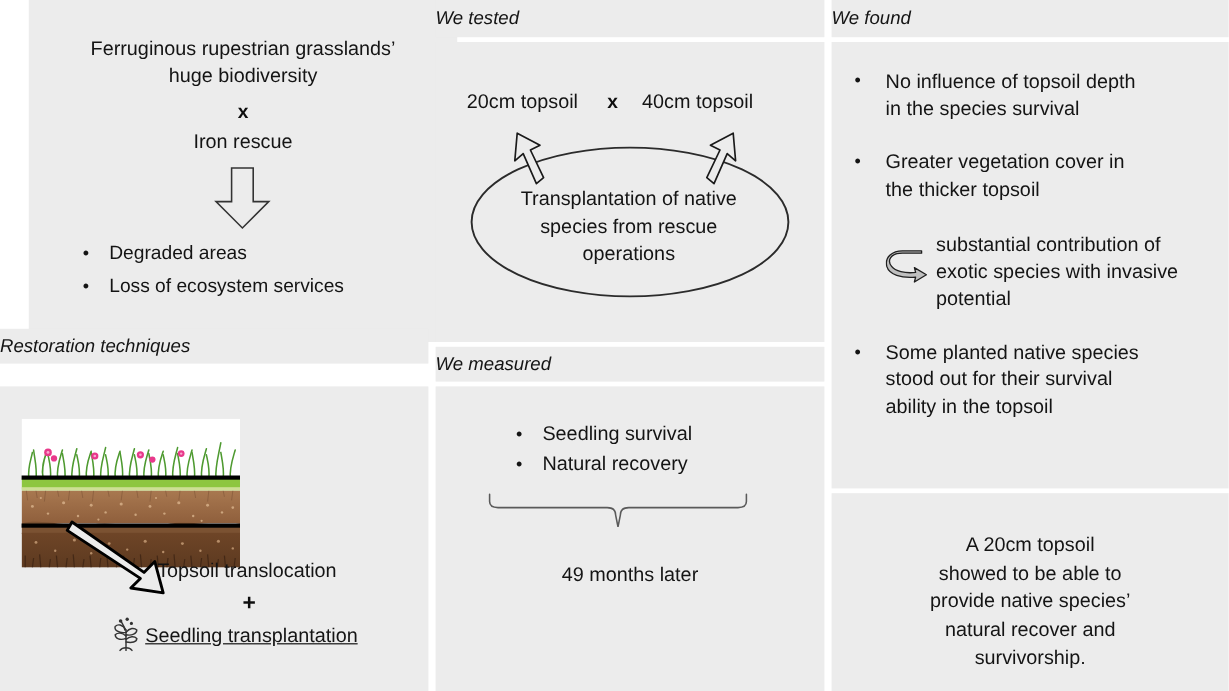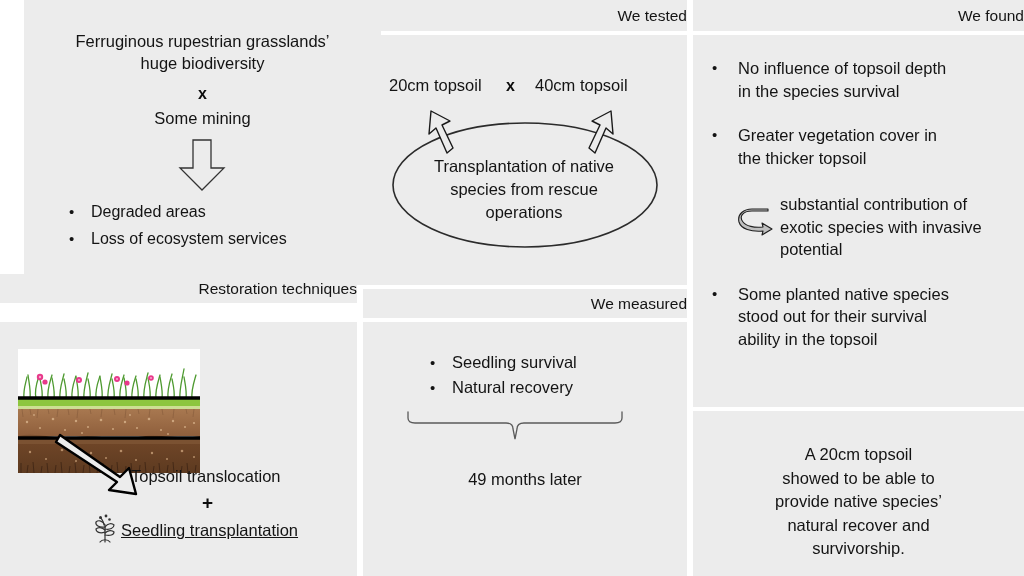--- a/index.html
+++ b/index.html
@@ -27,23 +27,24 @@
     position: absolute;
     background: #ececec;
     box-sizing: border-box;
   }
   .panel-header {
     position: absolute;
     background: #ececec;
     box-sizing: border-box;
     display: flex;
     align-items: center;
-    justify-content: flex-end;
+    justify-content: flex-start;
     font-size: 15.5px;
     color: #141414;
+    font-style: italic;
   }
   
   .col-left   { left: 0px;   width: 357px; }
   .col-mid    { left: 363px; width: 324px; }
   .col-right  { left: 693px; width: 331px; }
 
   
   #left-top      { top: 0px;   height: 285px; margin-left: 24px; }
   #left-header   { top: 274px; height: 29px; }
   #left-body     { top: 322px; height: 254px; }
@@ -270,21 +271,21 @@
 <body>
 
 <div class="canvas">
 
   <div class="panel col-left" id="left-top">
     <div class="lt-title">
       <div>Ferruginous rupestrian grasslands’</div>
       <div>huge biodiversity</div>
     </div>
     <div class="lt-x">x</div>
-    <div class="lt-sub">Some mining</div>
+    <div class="lt-sub">Iron rescue</div>
 
     <svg class="down-arrow" width="70" height="55" viewBox="0 0 70 55">
       <polygon points="26,2 44,2 44,30 57,30 35,52 13,30 26,30" fill="#ececec" stroke="#333333" stroke-width="1.3" stroke-linejoin="miter"></polygon>
     </svg>
 
     <div class="lt-bullets">
       <div class="bullet-row">
         <span class="bullet-dot">•</span>
         <span class="bullet-text">Degraded areas</span>
       </div>

